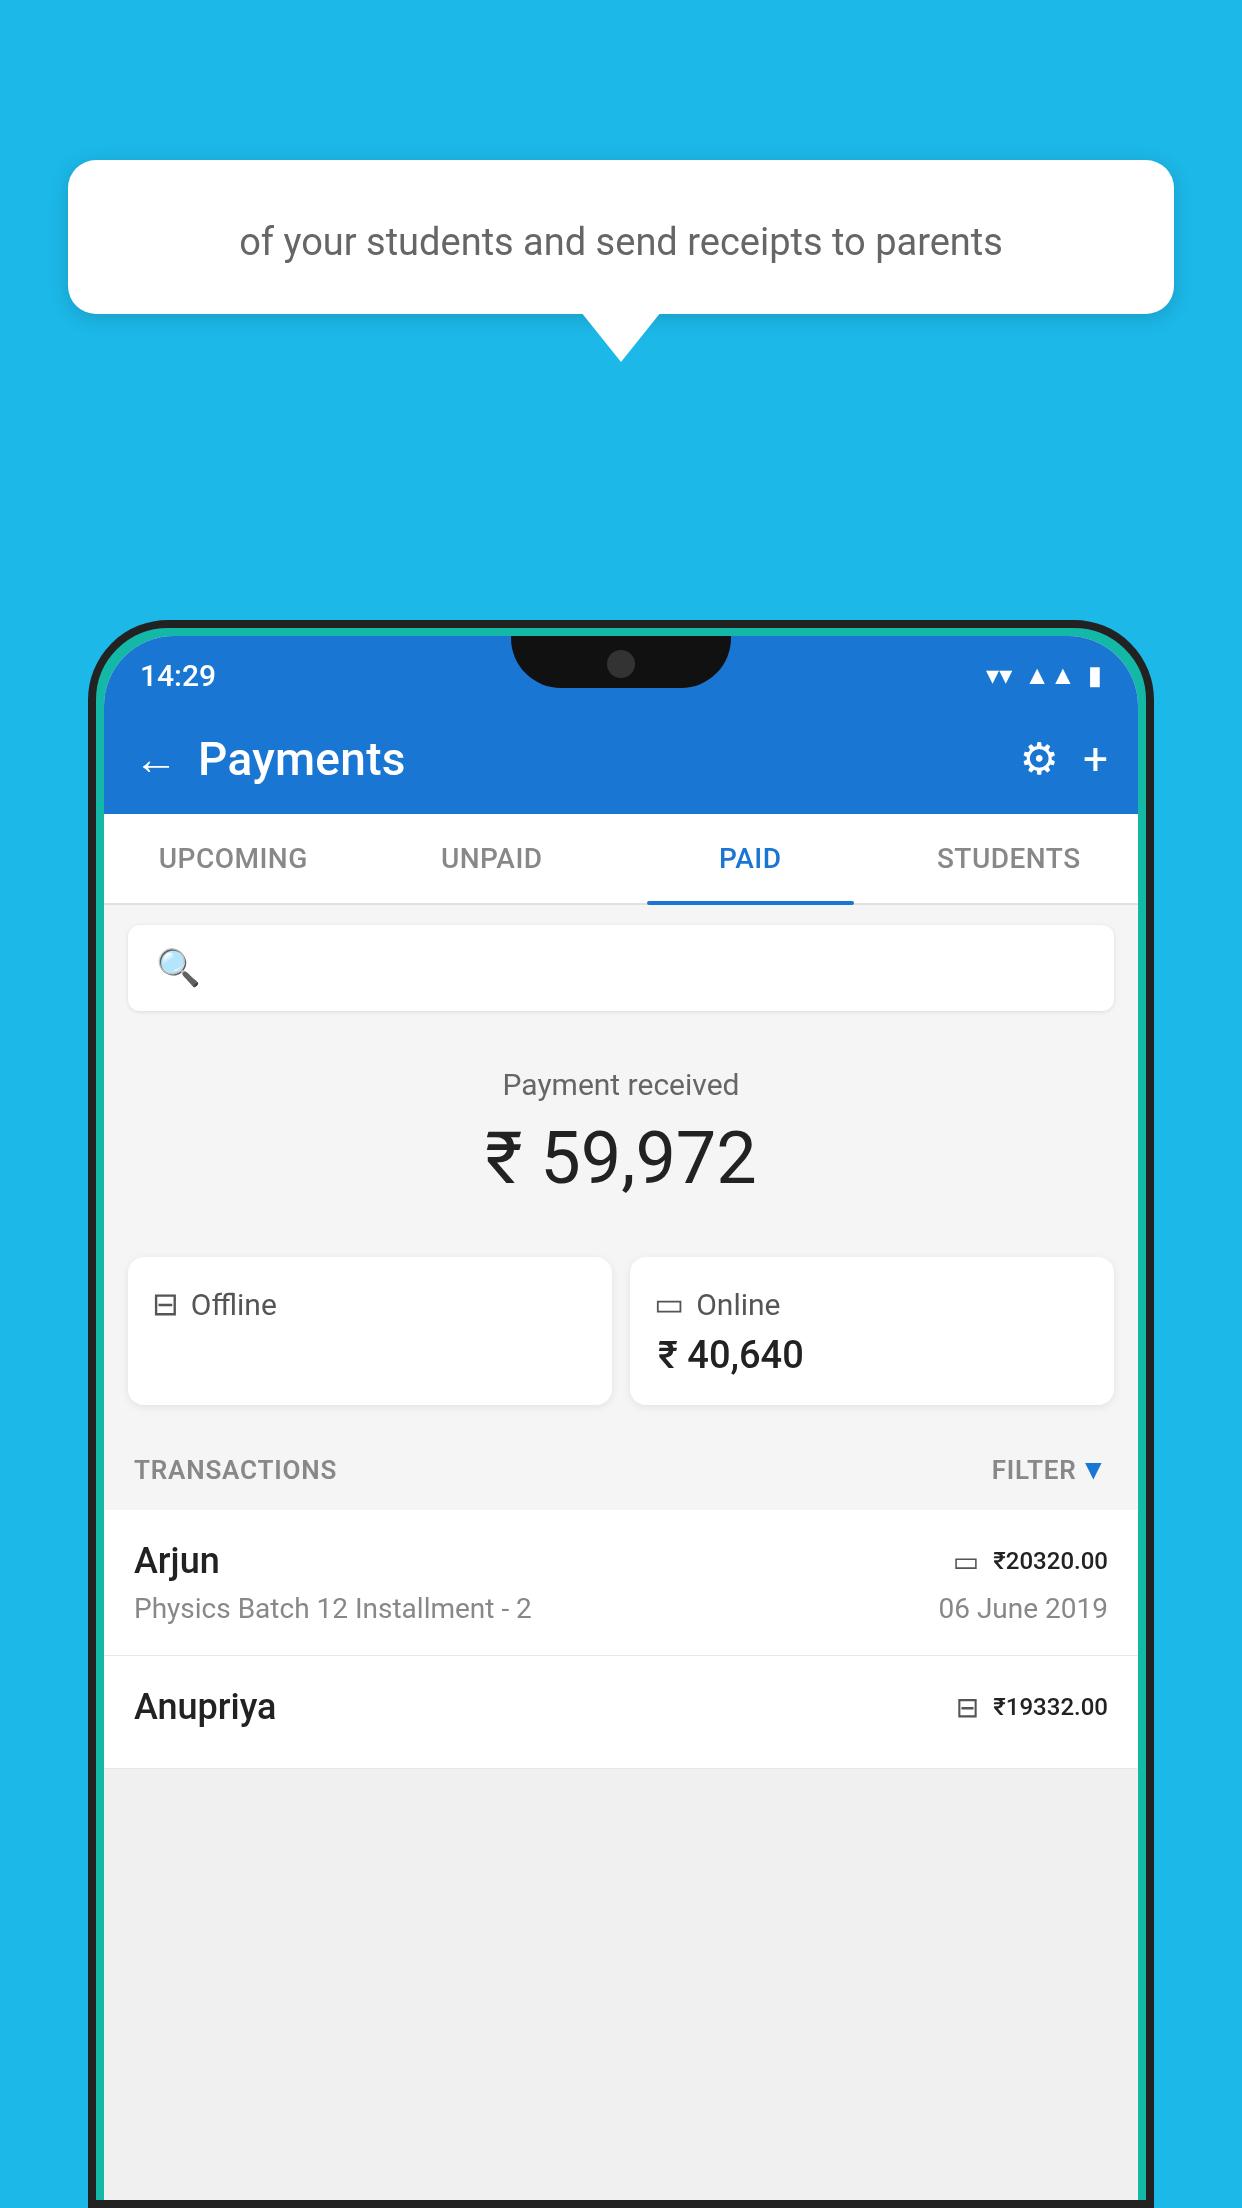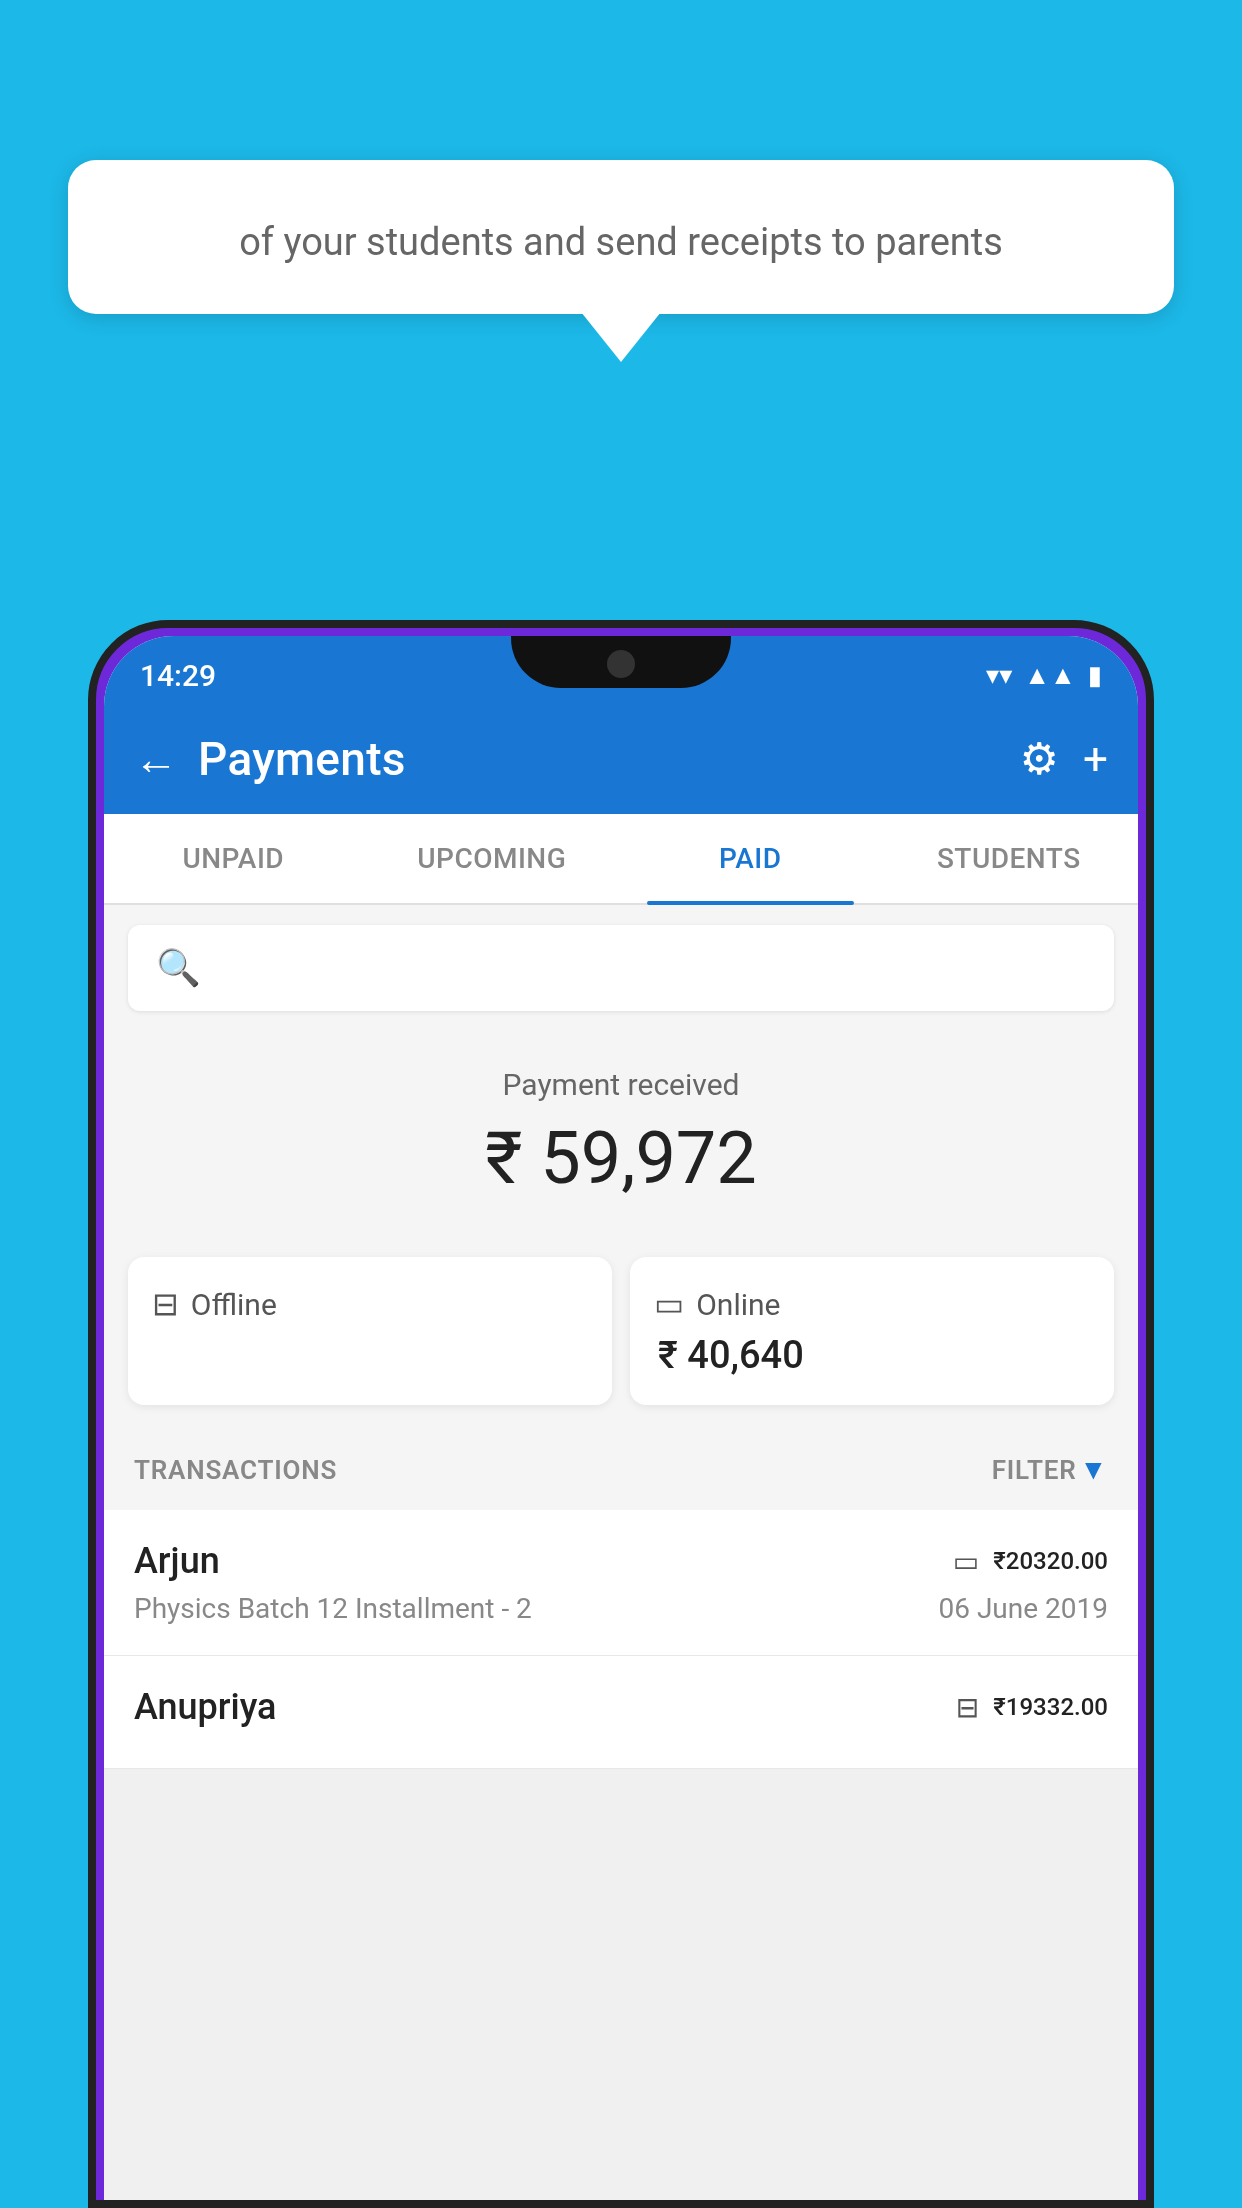--- a/index.html
+++ b/index.html
@@ -49,21 +49,21 @@
       font-weight: 400;
     }
 
     
     .phone-frame {
       position: absolute;
       top: 620px;
       left: 88px;
       right: 88px;
       bottom: 0;
-      background: #6d28d9;
+      background: #14b8a6;
       border-radius: 80px 80px 0 0;
       border: 8px solid #222;
       overflow: hidden;
       text-decoration: underline;
     }
 
     
     .phone-notch {
       position: absolute;
       top: 0;
@@ -386,22 +386,22 @@
     <div class="app-bar">
       <span class="back-arrow">←</span>
       <span class="app-bar-title">Payments</span>
       <div class="app-bar-icons">
         <span class="gear-icon">⚙</span>
         <span class="plus-icon">+</span>
       </div>
     </div>
 
     <div class="tabs-container">
+      <div class="tab">UPCOMING</div>
       <div class="tab">UNPAID</div>
-      <div class="tab">UPCOMING</div>
       <div class="tab active">PAID</div>
       <div class="tab">STUDENTS</div>
     </div>
 
     <div class="search-container">
       <div class="search-box">
         <span class="search-icon-wrap">🔍</span>
       </div>
     </div>
 

